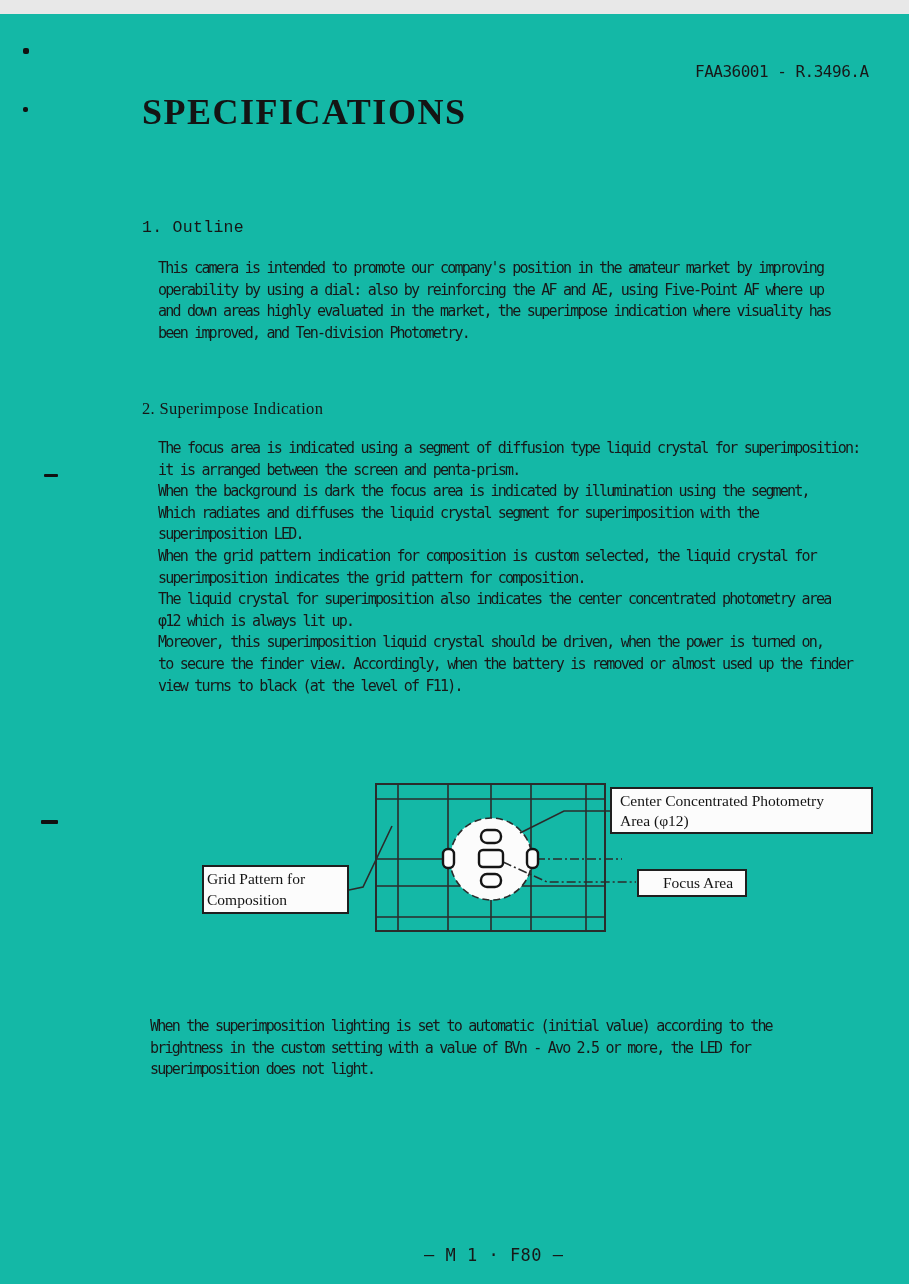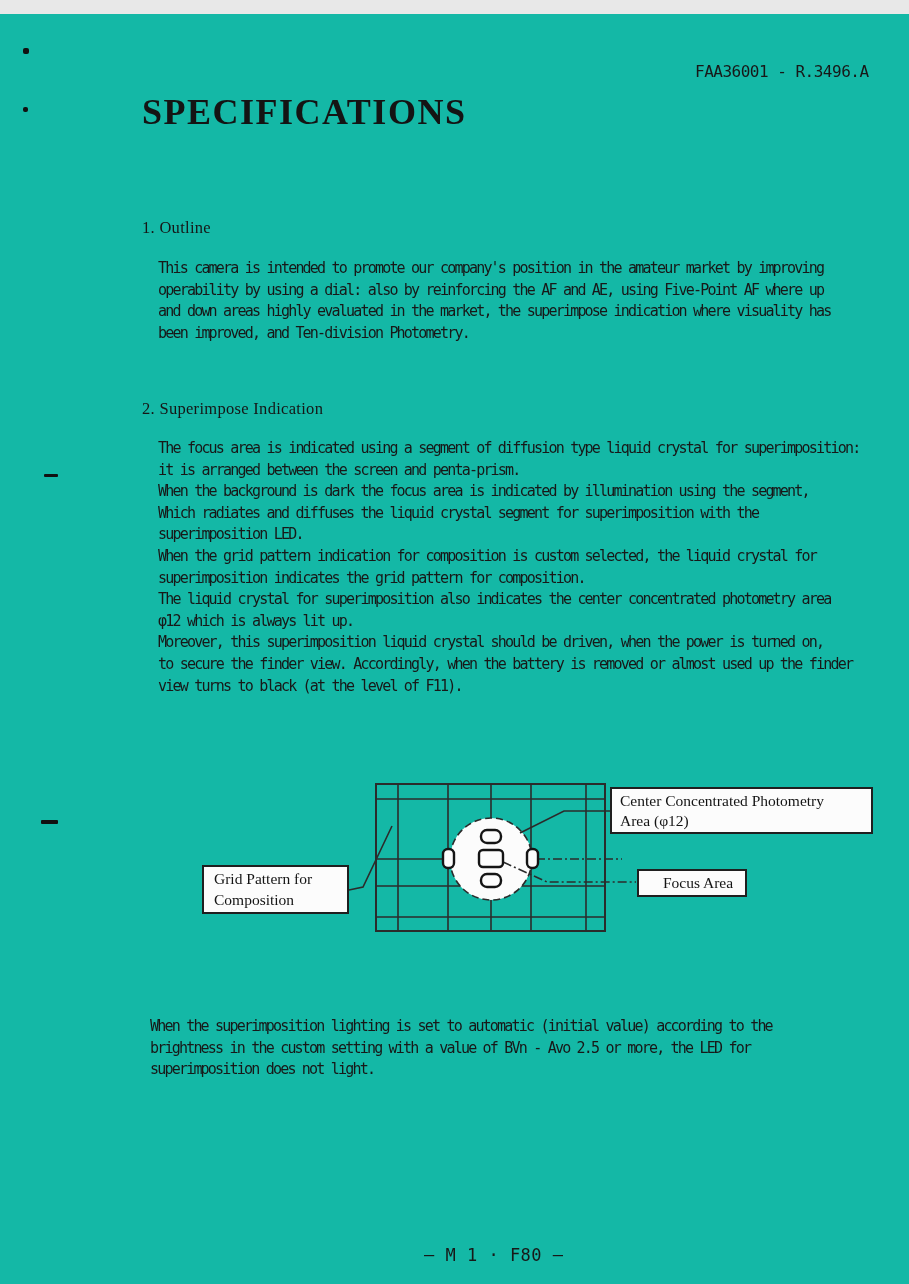--- a/index.html
+++ b/index.html
@@ -47,21 +47,21 @@
 
   <span class="mark dot abs" style="left:23px;top:34px;"></span>
   <span class="mark dot abs" style="left:23px;top:93px;width:5px;height:5px;"></span>
   <span class="mark dash abs" style="left:44px;top:460px;width:14px;"></span>
   <span class="mark dash abs" style="left:41px;top:806px;width:17px;height:4px;"></span>
 
   <div class="docnum abs" style="left:695px;top:48px;">FAA36001 - R.3496.A</div>
   <h1 class="title abs" style="left:142px;top:77px;">SPECIFICATIONS</h1>
 
 
-  <div class="serif-h abs" style="left:142px;top:204px;">1. Outline</div>
+  <div class="serif-h abs" style="left:142px;top:204px;font-family:Liberation Mono, monospace;">1. Outline</div>
   <div class="mono abs" style="left:158px;top:244px;">This camera is intended to promote our company's position in the amateur market by improving
 operability by using a dial: also by reinforcing the AF and AE, using Five-Point AF where up
 and down areas highly evaluated in the market, the superimpose indication where visuality has
 been improved, and Ten-division Photometry.</div>
 
   <div class="serif-h abs" style="left:142px;top:385px;">2. Superimpose Indication</div>
   <div class="mono abs" style="left:158px;top:424px;">The focus area is indicated using a segment of diffusion type liquid crystal for superimposition:
 it is arranged between the screen and penta-prism.
 When the background is dark the focus area is indicated by illumination using the segment,
 Which radiates and diffuses the liquid crystal segment for superimposition with the
@@ -103,21 +103,21 @@
       <rect x="479" y="81" width="24" height="17" rx="4"></rect>
       <rect x="481" y="105" width="20" height="13" rx="6"></rect>
       <rect x="443" y="80" width="11" height="19" rx="5"></rect>
       <rect x="527" y="80" width="11" height="19" rx="5"></rect>
     </g>
   </svg>
 
   <div class="label-box" style="left:610px;top:773px;width:263px;height:47px;padding:2px 8px;">Center Concentrated Photometry
 Area (φ12)</div>
   <div class="label-box" style="left:637px;top:855px;width:110px;height:28px;text-align:center;line-height:23px;">Focus Area</div>
-  <div class="label-box" style="left:202px;top:851px;width:147px;height:49px;padding:1px 10px;line-height:21px;">Grid Pattern for
+  <div class="label-box" style="left:202px;top:851px;width:147px;height:49px;padding:1px 3px;line-height:21px;">Grid Pattern for
 Composition</div>
 
   <div class="mono abs" style="left:150px;top:1002px;">When the superimposition lighting is set to automatic (initial value) according to the
 brightness in the custom setting with a value of BVn - Avo 2.5 or more, the LED for
 superimposition does not light.</div>
 
   <div class="footer abs" style="left:424px;top:1231px;">– M 1 · F80 –</div>
 
   <div class="bottom-line"></div>
 </div>

